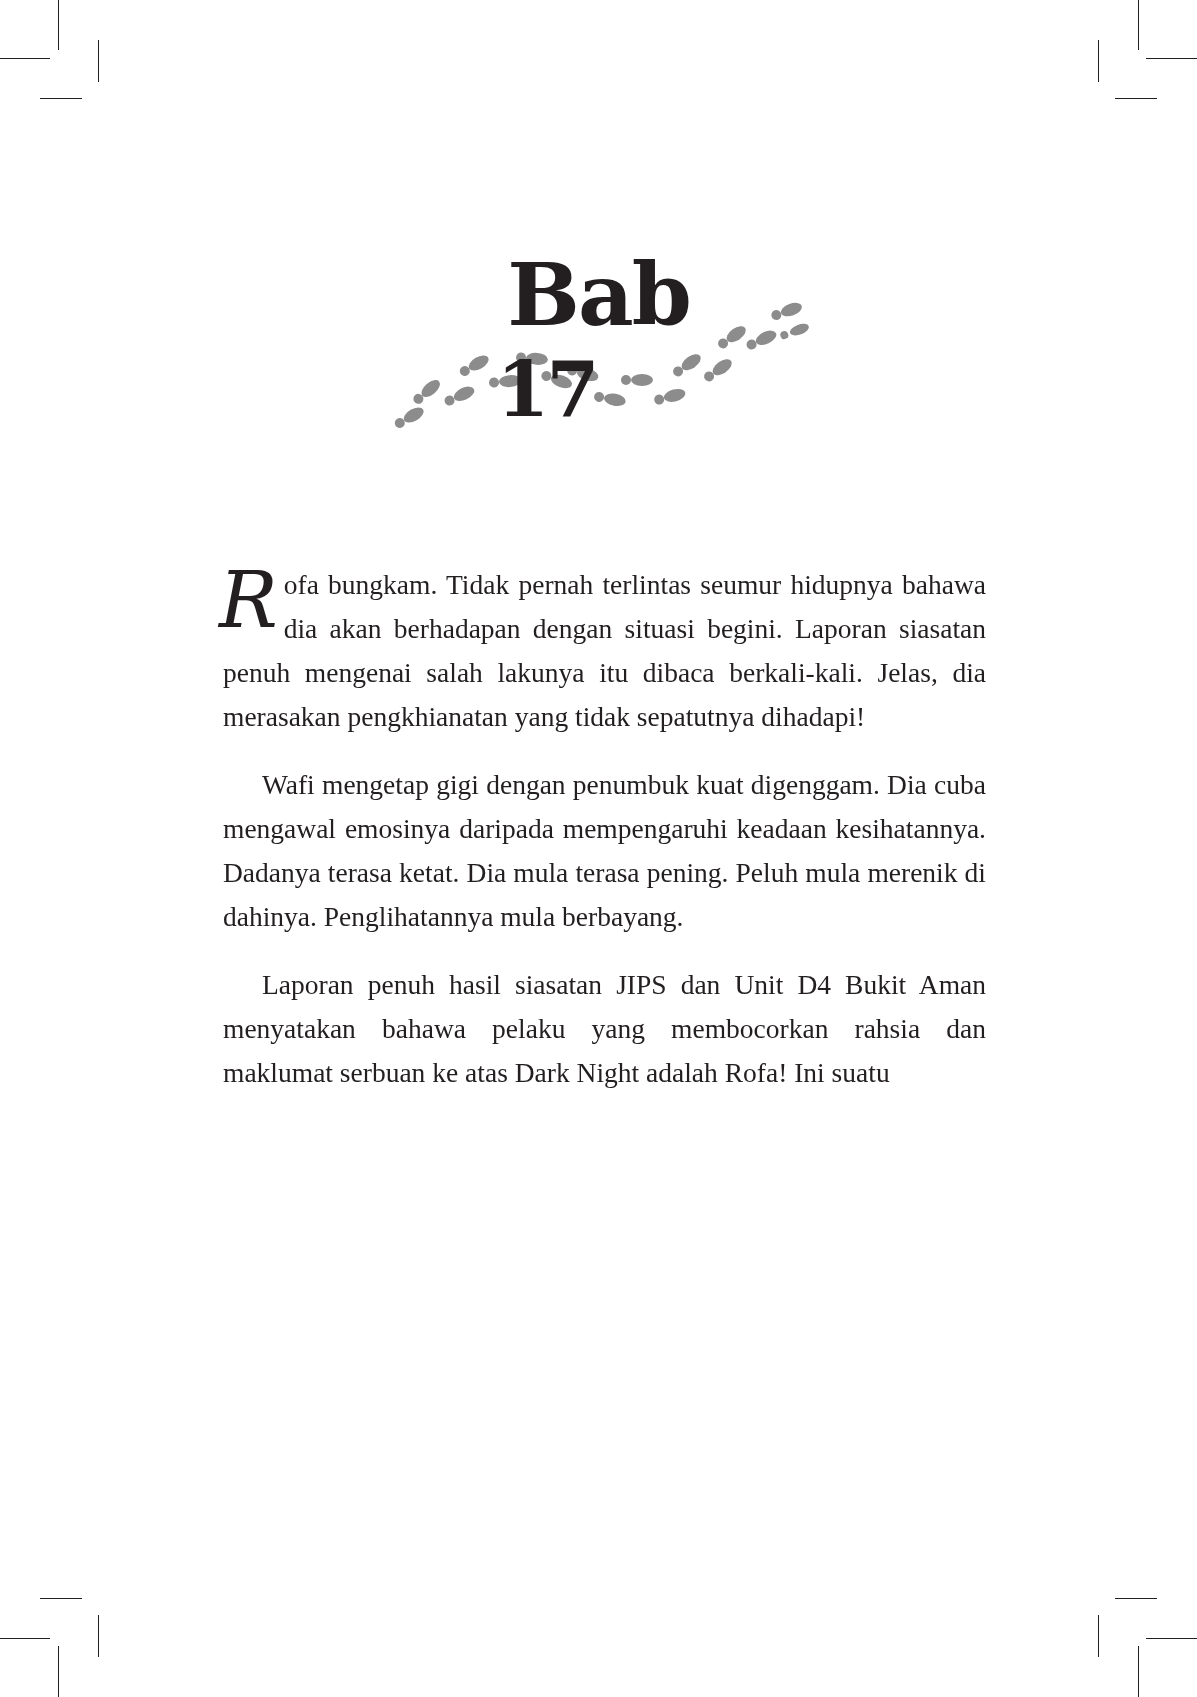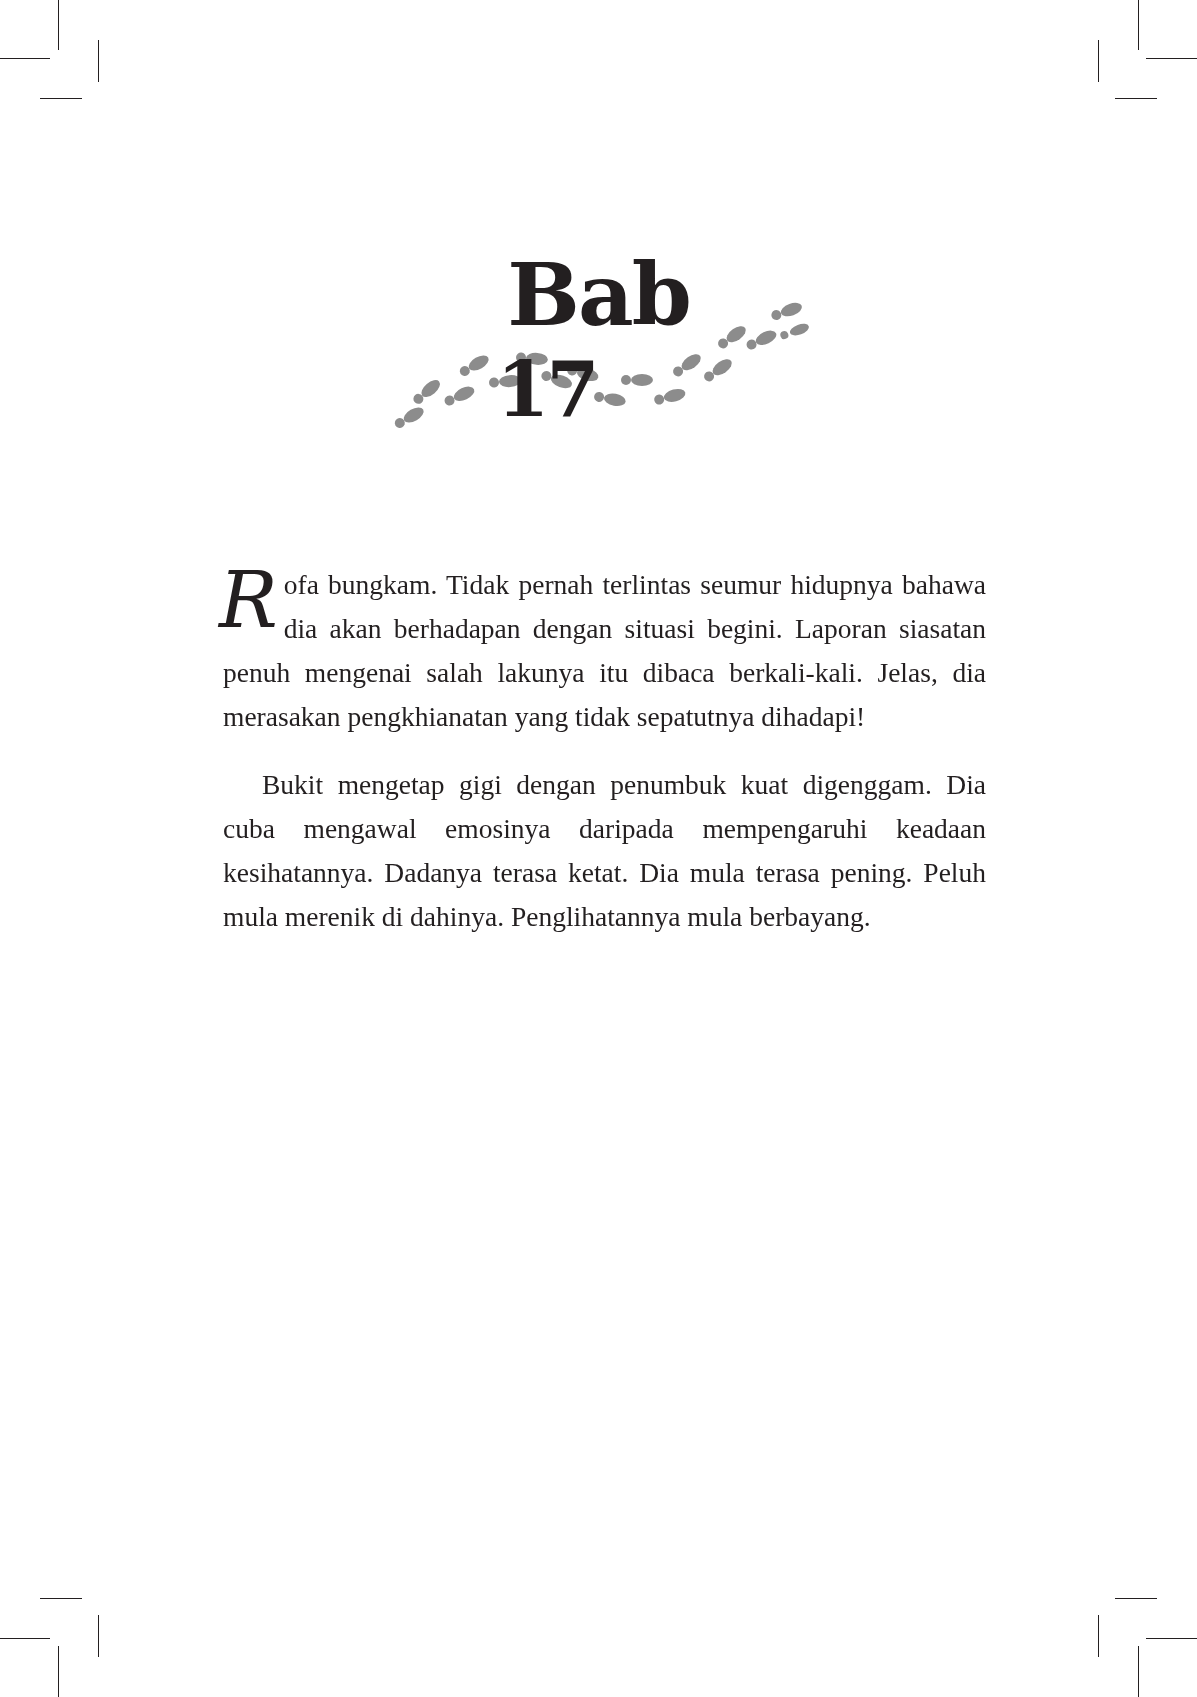--- a/index.html
+++ b/index.html
@@ -122,14 +122,15 @@
           <ellipse cx="-6" cy="0" rx="4" ry="4"></ellipse>
         </g>
     </g>
   </svg>
   <div class="bab">Bab</div>
   <div class="num">17</div>
 </div>
 
 <div class="body-text">
   <p class="first"><span class="dropcap">R</span><span>ofa bungkam. Tidak pernah terlintas seumur hidupnya bahawa dia akan berhadapan dengan situasi begini. Laporan siasatan penuh mengenai salah lakunya itu dibaca berkali-kali. Jelas, dia merasakan pengkhianatan yang tidak sepatutnya dihadapi!</span></p>
-  <p>Bukit mengetap gigi dengan penumbuk kuat digenggam. Dia cuba mengawal emosinya daripada mempengaruhi keadaan kesihatannya. Dadanya terasa ketat. Dia mula terasa pening. Peluh mula merenik di dahinya. Penglihatannya mula berbayang.</p>
+  <p>Wafi mengetap gigi dengan penumbuk kuat digenggam. Dia cuba mengawal emosinya daripada mempengaruhi keadaan kesihatannya. Dadanya terasa ketat. Dia mula terasa pening. Peluh mula merenik di dahinya. Penglihatannya mula berbayang.</p>
+  <p>Laporan penuh hasil siasatan JIPS dan Unit D4 Bukit Aman menyatakan bahawa pelaku yang membocorkan rahsia dan maklumat serbuan ke atas Dark Night adalah Rofa! Ini suatu</p>
 </div>
 
 </body></html>

